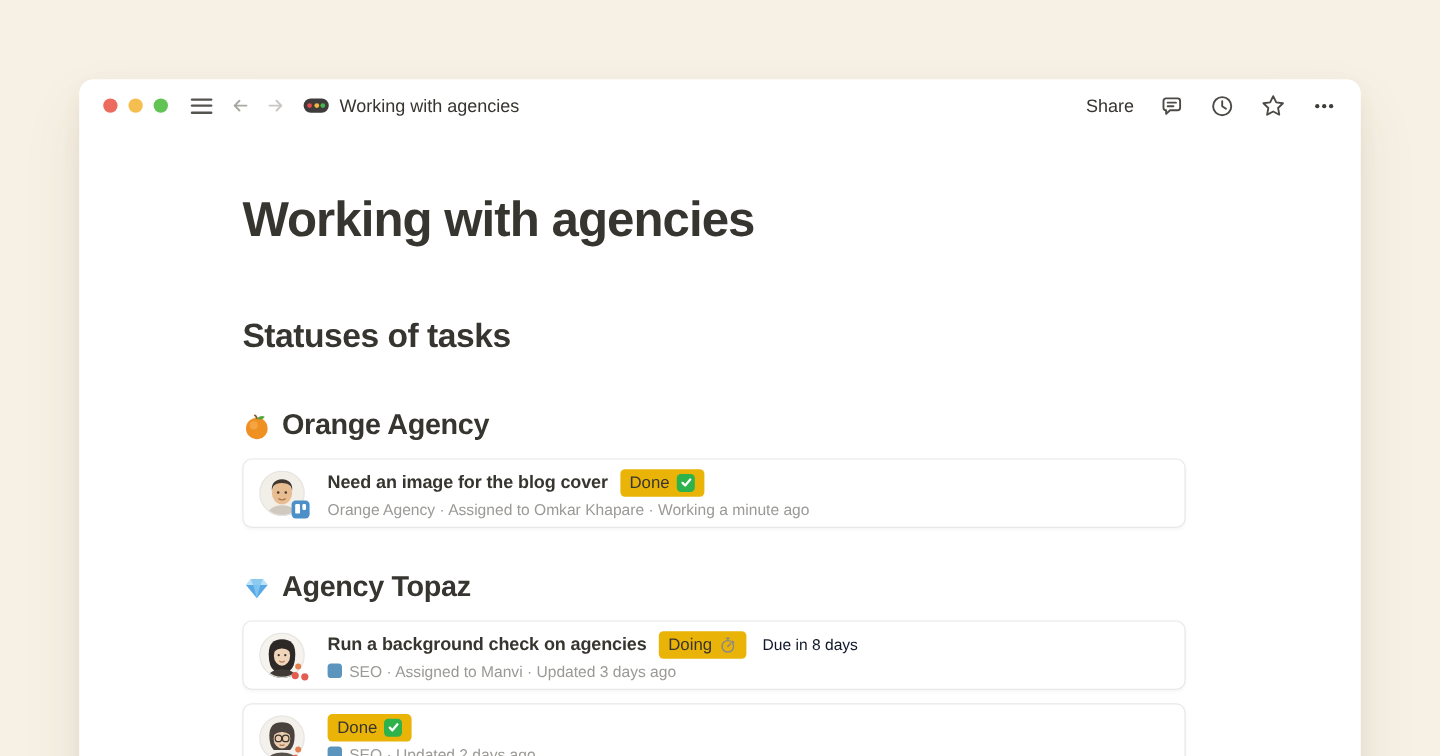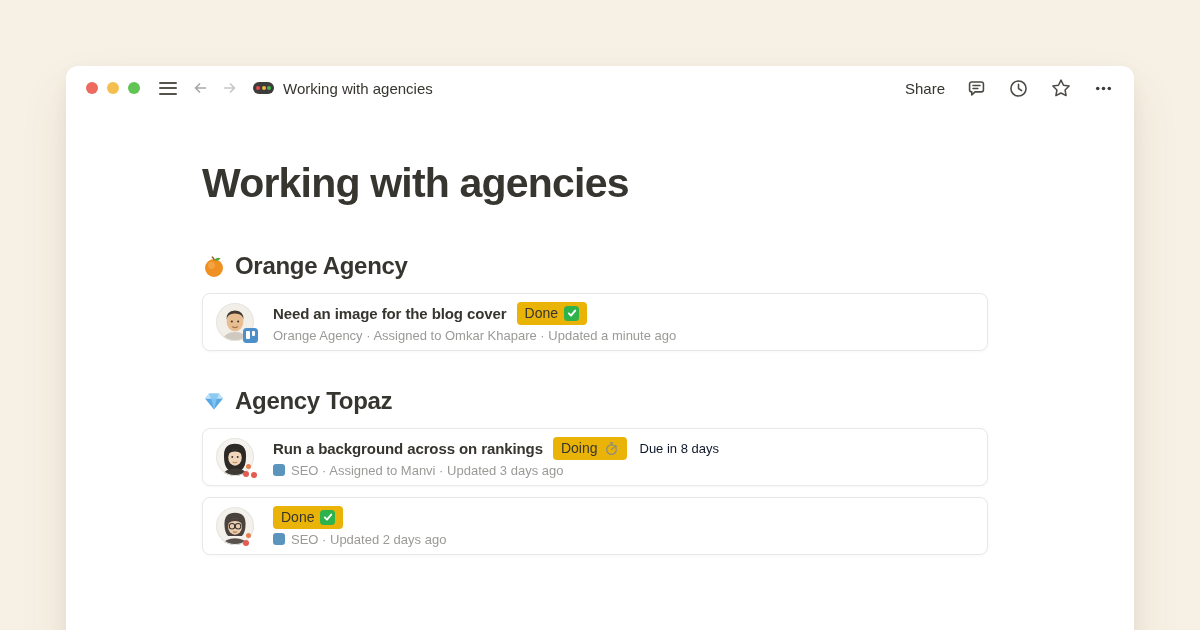--- a/index.html
+++ b/index.html
@@ -129,20 +129,21 @@
             <circle cx="4.5" cy="10" r="1.7"></circle>
             <circle cx="10" cy="10" r="1.7"></circle>
             <circle cx="15.5" cy="10" r="1.7"></circle>
           </svg>
       </span>
     </div>
   </div>
 
   <div class="content">
     <div class="h1">Working with agencies</div>
+    <div class="h2">Statuses of tasks</div>
 
     <div class="h3">
       <span class="emoji">
         <svg width="24" height="24" viewBox="0 0 24 24">
           <circle cx="12" cy="14" r="9" fill="#ef9023"></circle>
           <circle cx="9.5" cy="11.5" r="3.4" fill="#f6a94b" opacity=".8"></circle>
           <path d="M12 5.5 Q11.6 3.8 10.3 3.1" stroke="#8d5a2b" stroke-width="1.4" fill="none" stroke-linecap="round"></path>
           <path d="M12.3 5.6 Q15.5 2.6 18.6 4.2 Q16.8 7.4 13 6.4 Z" fill="#55a63a"></path>
         </svg>
       </span>
@@ -179,21 +180,21 @@
           <span class="pill">
             <span>Done</span>
             <span class="check-ic">
               <svg width="10" height="10" viewBox="0 0 10 10" fill="none" stroke="#fff" stroke-width="1.9" stroke-linecap="round" stroke-linejoin="round">
                   <path d="M1.8 5.4 L4 7.6 L8.2 2.6"></path>
                 </svg>
             </span>
           </span>
         </div>
         <div class="row2">
-          <span>Orange Agency · Assigned to Omkar Khapare · Updated a minute ago</span>
+          <span>Orange Agency · Assigned to Omkar Khapare · Working a minute ago</span>
         </div>
       </div>
     </div>
 
     <div class="h3 second">
       <span class="emoji">
         <svg width="24" height="24" viewBox="0 0 24 24">
           <polygon points="7,4.5 17,4.5 21,9.5 3,9.5" fill="#9fd3f3"></polygon>
           <polygon points="3,9.5 21,9.5 12,20.5" fill="#58a8e6"></polygon>
           <polygon points="9,9.5 15,9.5 12,20.5" fill="#7ec2ef"></polygon>
@@ -226,21 +227,21 @@
           <circle cx="18" cy="18" r="17.5" fill="none" stroke="#e7e5e1" stroke-width="1"></circle>
         </svg>
         <span class="badge-dots">
             <i class="d1"></i>
             <i class="d2"></i>
             <i class="d3"></i>
           </span>
       </div>
       <div class="card-text">
         <div class="row1">
-          <span class="card-title">Run a background across on rankings</span>
+          <span class="card-title">Run a background check on agencies</span>
           <span class="pill">
             <span>Doing</span>
             <span style="display:inline-flex">
               <svg width="15" height="15" viewBox="0 0 16 16" fill="none" stroke="#8b8a86" stroke-width="1.3" stroke-linecap="round">
                 <circle cx="8" cy="9.2" r="5.1"></circle>
                 <path d="M6.7 1.9 h2.6 M8 1.9 v2.1 M12.2 4.6 l1.1 1.1"></path>
                 <path d="M8 9.2 L10.3 7"></path>
               </svg>
             </span>
           </span>

